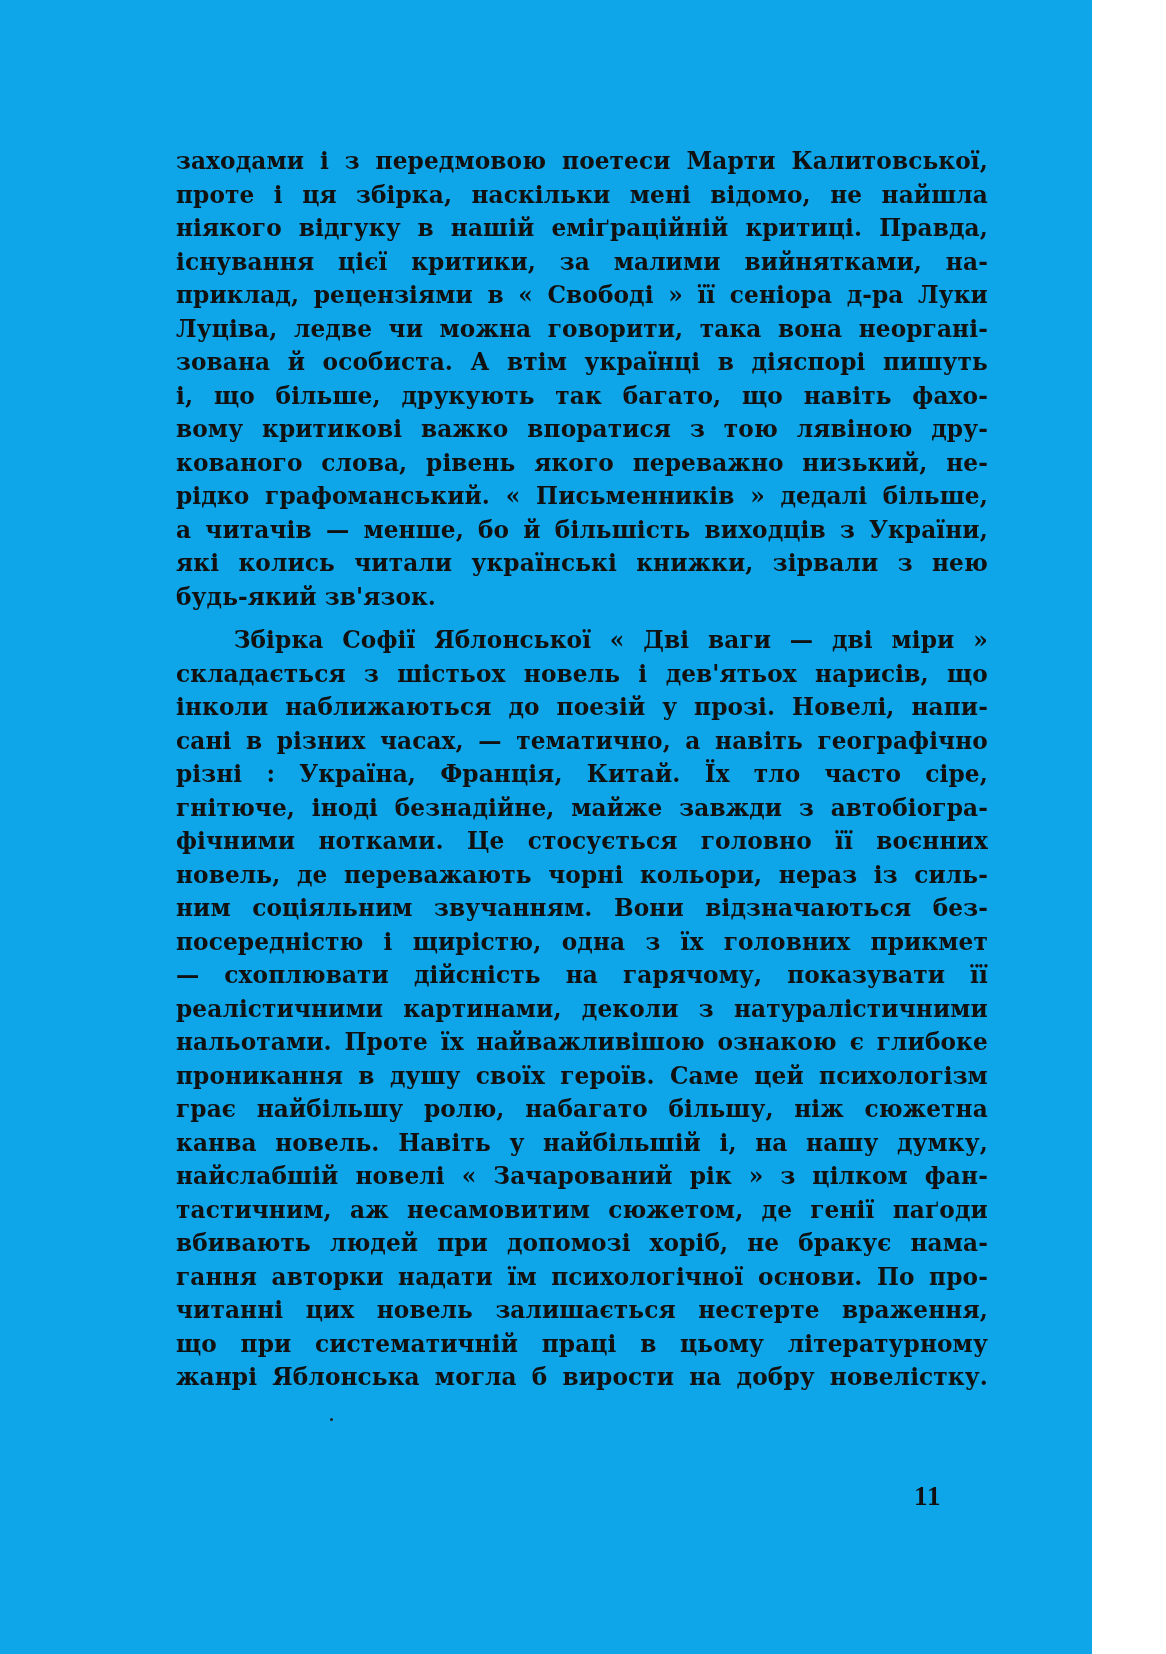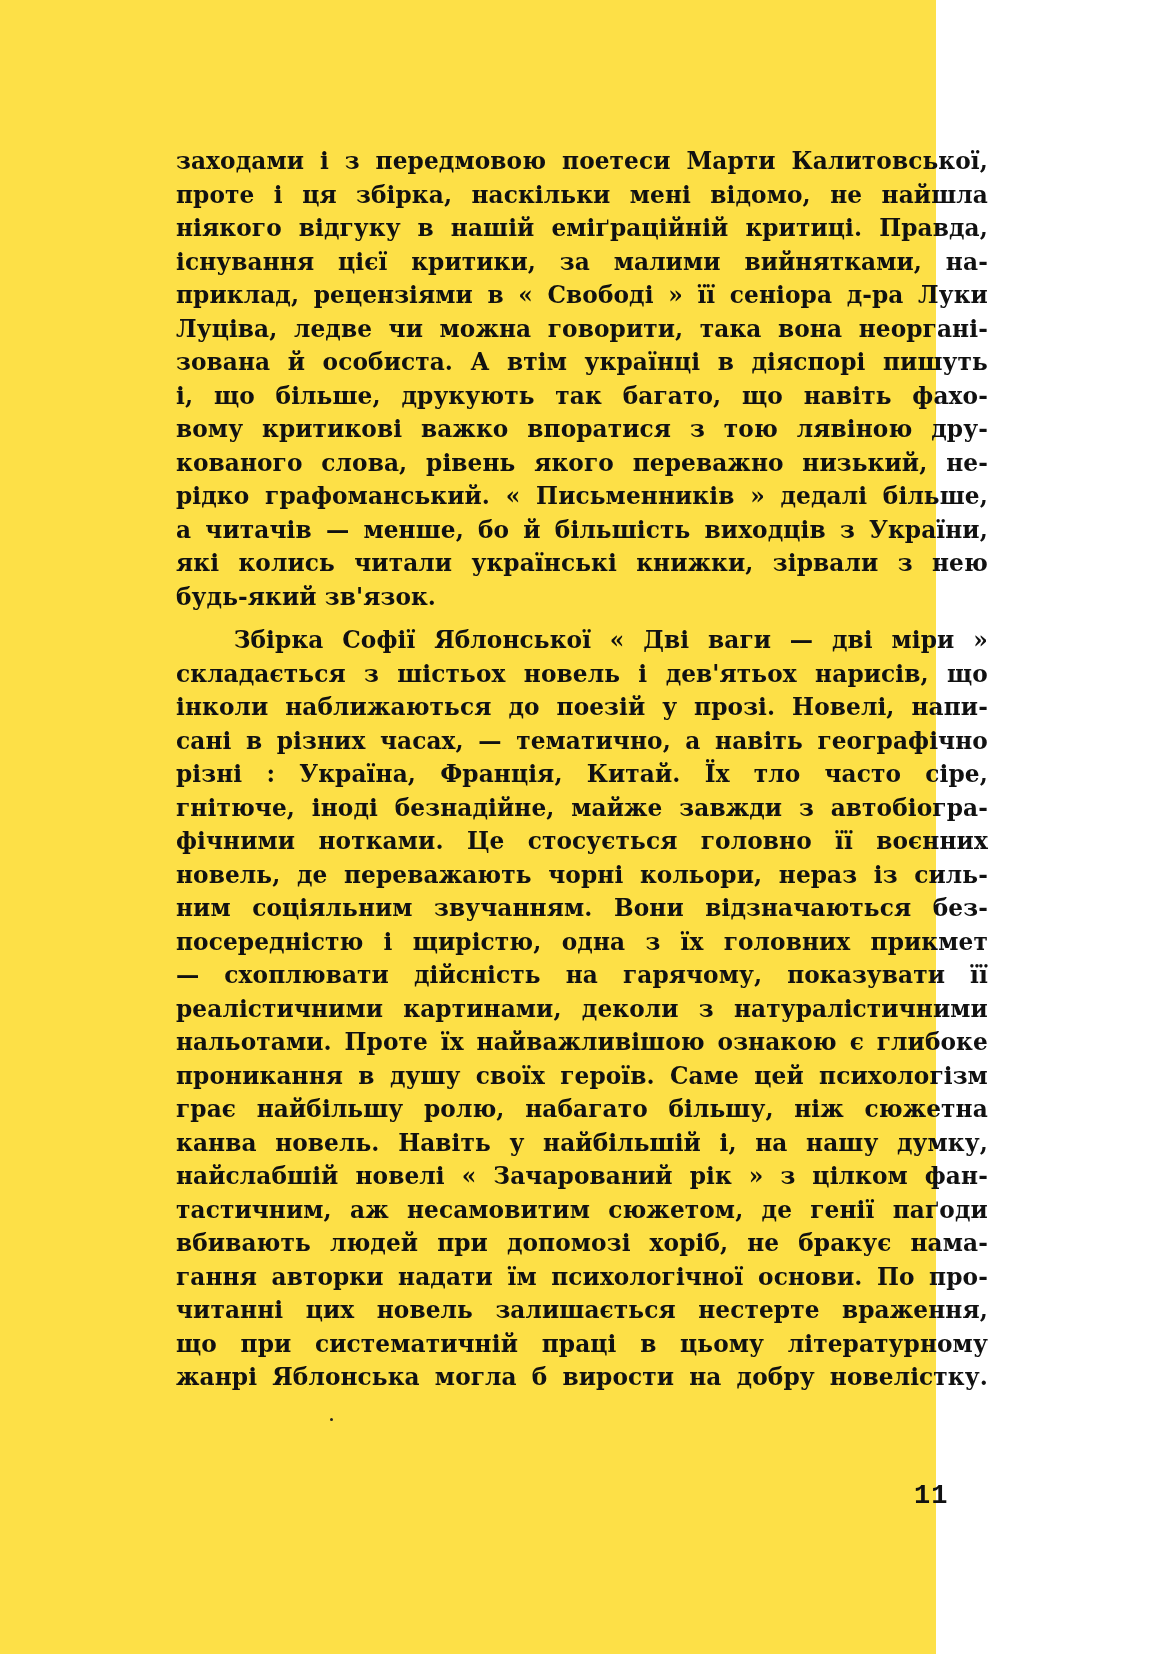--- a/index.html
+++ b/index.html
@@ -11,23 +11,23 @@
       width: 1166px;
       height: 1654px;
       position: relative;
       overflow: hidden;
       font-family: "DejaVu Serif", "Liberation Serif", serif;
       color: #111111;
     }
     .page {
       position: absolute;
       left: 0; top: 0;
-      width: 936px;
+      width: 1092px;
       height: 1654px;
-      background: #fde047;
+      background: #0ea5e9;
     }
     .text-block {
       position: absolute;
       left: 176px;
       top: 144px;
       width: 812px;
     }
     .line {
       display: block;
       height: 33.5px;
@@ -58,21 +58,21 @@
       top: 1418px;
       width: 3px;
       height: 3px;
       background: #222;
       border-radius: 50%;
     }
     .page-number {
       position: absolute;
       left: 914px;
       top: 1481px;
-      font-family: Liberation Mono, monospace;
+      font-family: Liberation Serif, serif;
       font-size: 27px;
       font-weight: bold;
       color: #111;
       letter-spacing: 1px;
     }
   </style>
 </head>
 <body>
 
 <div class="page">

